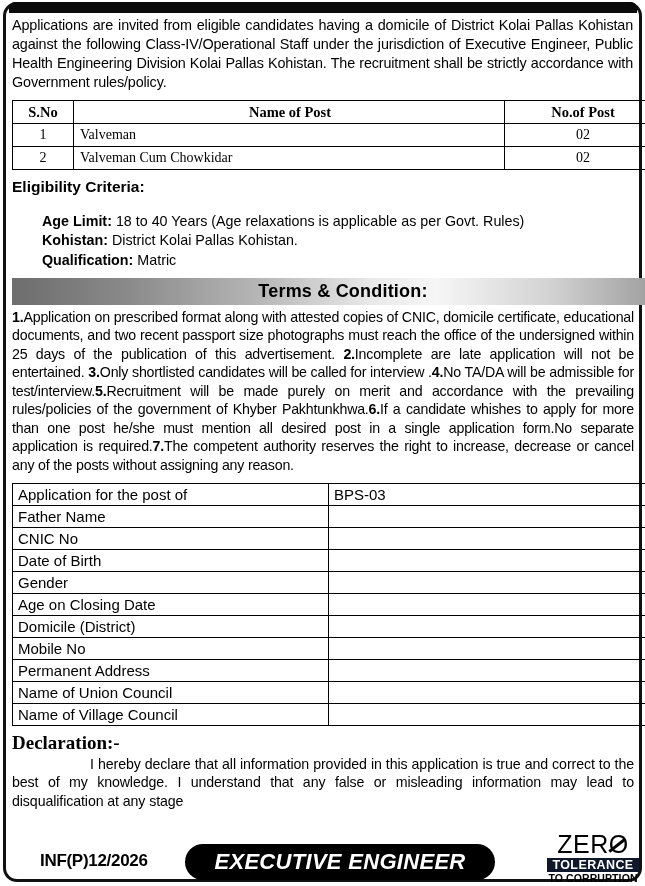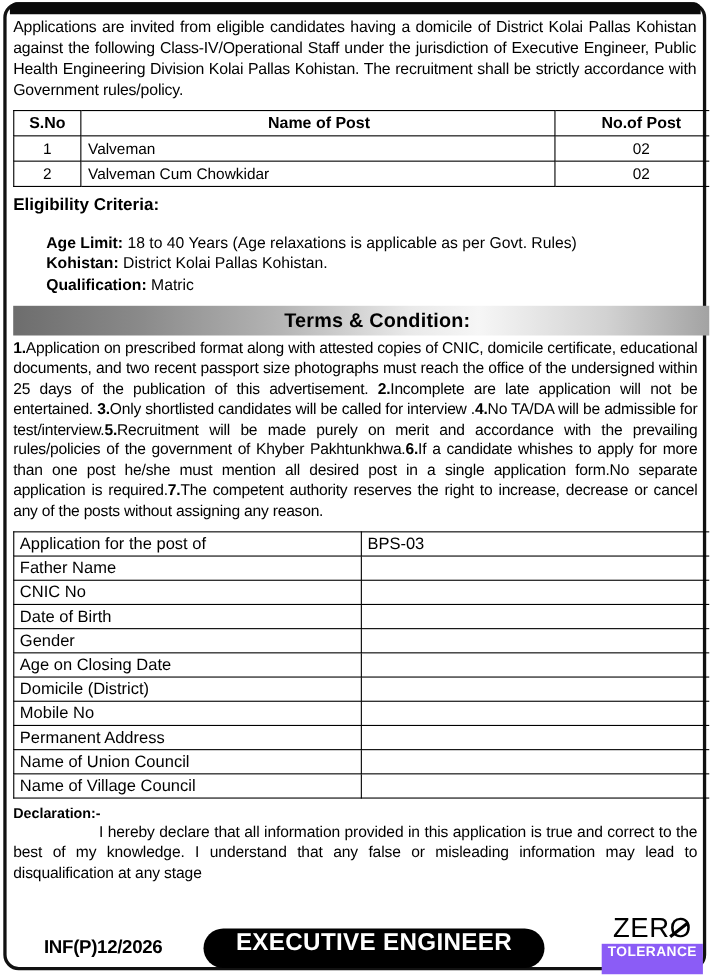--- a/index.html
+++ b/index.html
@@ -67,20 +67,21 @@
     margin: 8px 0 0 2px;
     border-collapse: collapse;
     table-layout: fixed;
   }
   table.posts th, table.posts td {
     border: 1.6px solid #000;
     font-size: 14px;
     padding: 1px 4px;
     color: #000;
     height: 20px;
+    font-family: Liberation Serif, serif;
   }
   table.posts th {
     font-weight: bold;
     text-align: center;
     font-size: 14.5px;
   }
   .col-sno  { width: 52px;  text-align: center; }
   .col-name { width: 420px; text-align: left; padding-left: 6px !important; margin-top: 48px; }
   .col-num  { width: 148px; text-align: center; }
 
@@ -143,24 +144,25 @@
     height: 21px;
     font-size: 15px;
     color: #000;
     padding: 0 0 0 5px;
   }
   .f-label { width: 310px; }
   .f-value { width: 312px; }
 
   
   .decl-head {
-    font-size: 13px;
+    font-size: 19px;
     font-weight: bold;
     margin: 6px 0 0 2px;
     color: #000;
+    font-family: Liberation Serif, serif;
   }
   .decl-body {
     margin: 1px 0 0 2px;
     width: 622px;
     font-size: 14.2px;
     line-height: 1.3;
     text-align: justify;
     color: #000;
     text-indent: 78px;
     letter-spacing: -0.1px;
@@ -186,22 +188,23 @@
   }
   .exec-banner {
     position: absolute;
     left: 178px;
     top: 0px;
     width: 310px;
     height: 36px;
     background: #000;
     border-radius: 18px;
     display: flex;
-    align-items: flex-start;
+    align-items: center;
     justify-content: center;
+    font-style: italic;
   }
   .exec-banner span {
     color: #fff;
     font-size: 22px;
     font-weight: bold;
     letter-spacing: 0.3px;
   }
 
   
   .zero-logo {
@@ -229,26 +232,26 @@
     content: "";
     position: absolute;
     left: -2px;
     top: 48%;
     width: 20px;
     height: 2.6px;
     background: #000;
     transform: rotate(-38deg);
   }
   .zl-tol {
-    background: #8b5cf6;
+    background: #0f172a;
     color: #fff;
     font-size: 12.5px;
     font-weight: bold;
     letter-spacing: 0.4px;
-    padding: 1px 3px 16px 3px;
+    padding: 1px 3px 0 3px;
     display: block;
     margin-top: 1px;
   }
   .zl-corr {
     display: block;
     font-size: 10.5px;
     font-weight: bold;
     color: #000;
     letter-spacing: 0.1px;
     margin-top: 1px;

